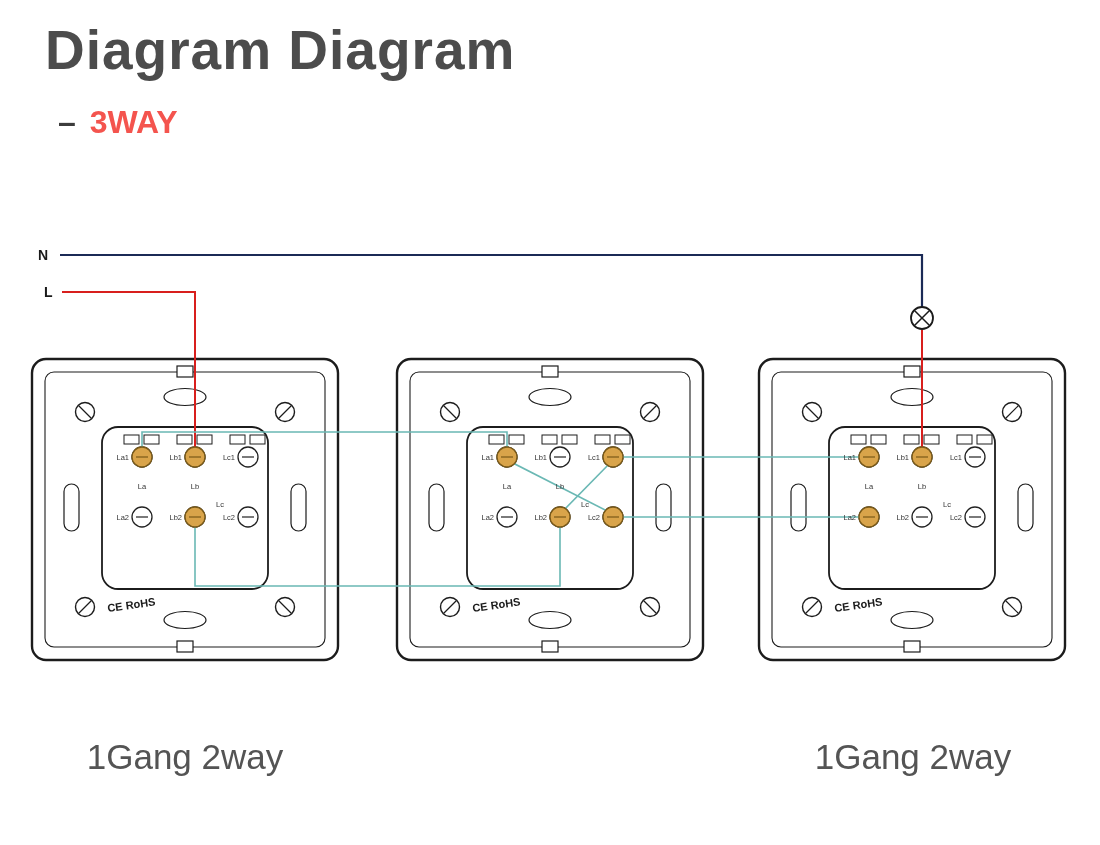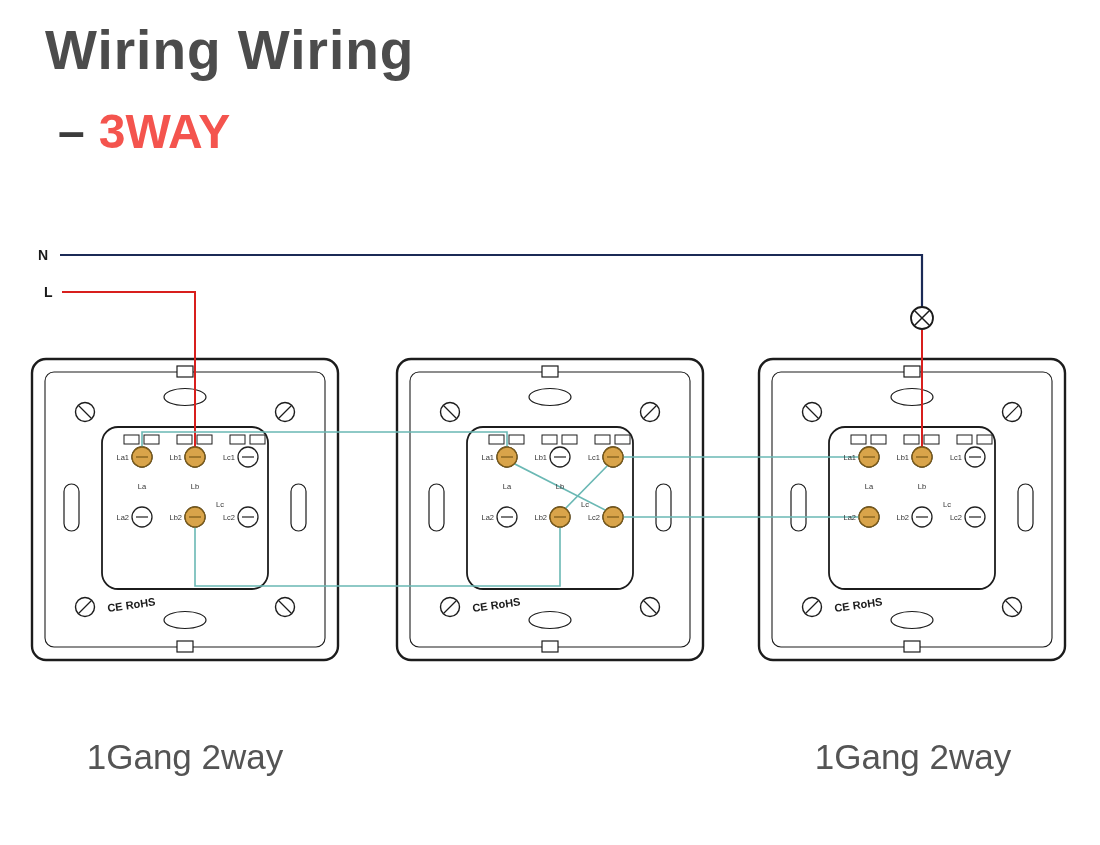--- a/index.html
+++ b/index.html
@@ -1,21 +1,21 @@
 <!DOCTYPE html>
 <html><head>
 <meta charset="utf-8">
 <style>
   html,body{margin:0;padding:0;background:#ffffff;}
   #page{position:relative;width:1100px;height:845px;background:#ffffff;overflow:hidden;
         font-family:"Liberation Sans",sans-serif;}
   #diagram-svg{position:absolute;left:0;top:0;}
   .page-title{position:absolute;left:45px;top:18px;font-size:55px;font-weight:700;
               color:#4c4c4c;letter-spacing:1px;}
-  .page-subtitle{position:absolute;left:58px;top:104px;font-size:48px;font-weight:700;text-align:right;}
+  .page-subtitle{position:absolute;left:58px;top:104px;font-size:32px;font-weight:700;text-align:right;}
   .subtitle-dash{color:#3c3c3c;}
   .subtitle-accent{color:#f4544e;margin-left:14px;}
   .switch-caption{position:absolute;top:737px;transform:translateX(-50%);
                   font-size:35px;color:#545454;font-weight:400;white-space:nowrap;}
   .cap-1{left:185px;} .cap-2{left:551px;} .cap-3{left:913px;}
   
   .tl{font-family:"Liberation Sans",sans-serif;font-size:7.5px;fill:#333;}
   .cert{font-family:"Liberation Sans",sans-serif;font-size:11px;font-weight:700;fill:#1c1c1c;}
   .nl-label{font-family:"Liberation Sans",sans-serif;font-size:14px;font-weight:700;fill:#1a1a1a;}
   .wire-n{stroke:#1b2a56;stroke-width:2.2;fill:none;}
@@ -200,21 +200,21 @@
       <text class="tl" text-anchor="middle" x="947" y="507">Lc</text>
       <text class="tl" text-anchor="end" x="856" y="520">La2</text>
       <text class="tl" text-anchor="end" x="909" y="520">Lb2</text>
       <text class="tl" text-anchor="end" x="962" y="520">Lc2</text>
       <g transform="translate(835,612) rotate(-8)">
           <text class="cert">CE RoHS</text>
         </g>
     </g>
   </svg>
 
-  <div class="page-title">Wiring Wiring</div>
+  <div class="page-title">Diagram Diagram</div>
   <div class="page-subtitle">
     <span class="subtitle-dash">–</span><span class="subtitle-accent">3WAY</span>
   </div>
 
   <div class="switch-caption cap-1">1Gang 2way</div>
   <div class="switch-caption cap-3">1Gang 2way</div>
 
 </div>
 
 </body></html>

